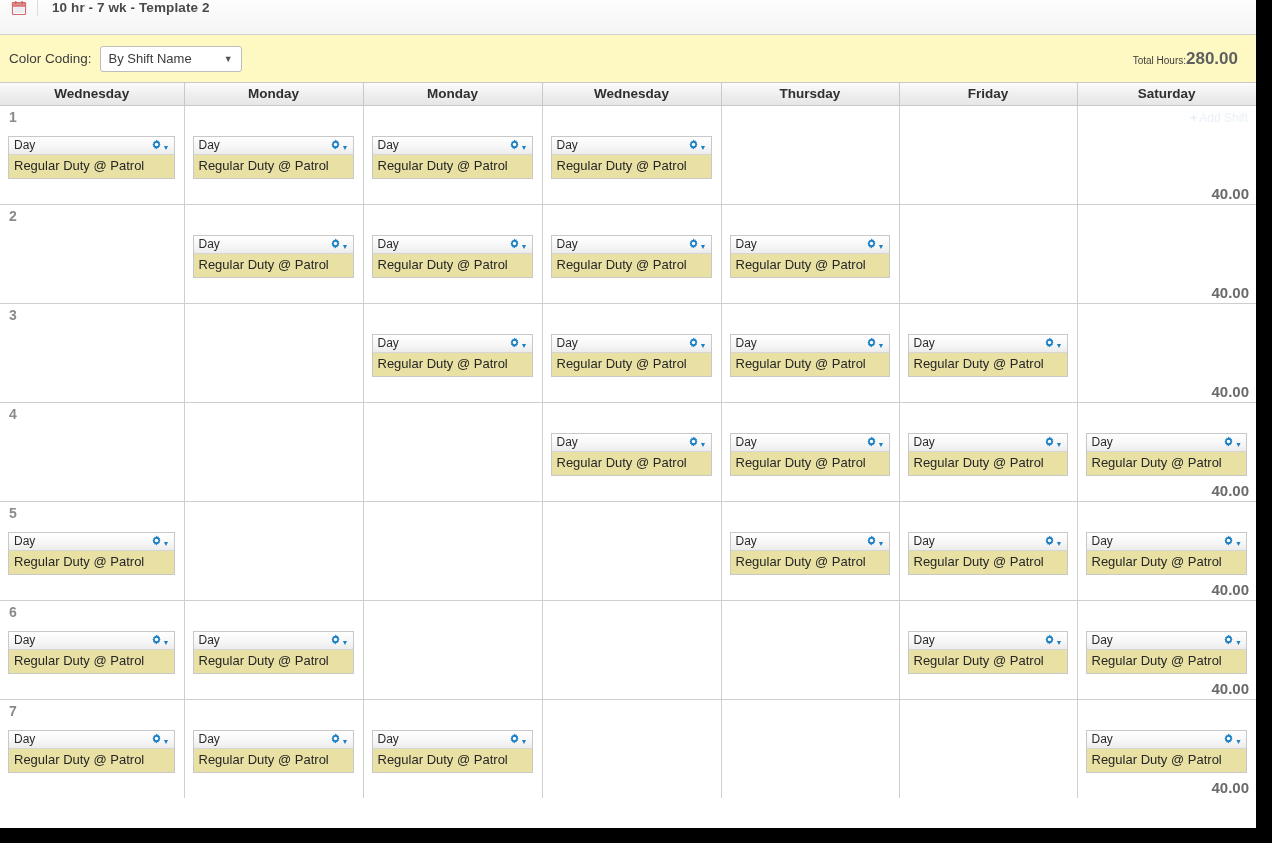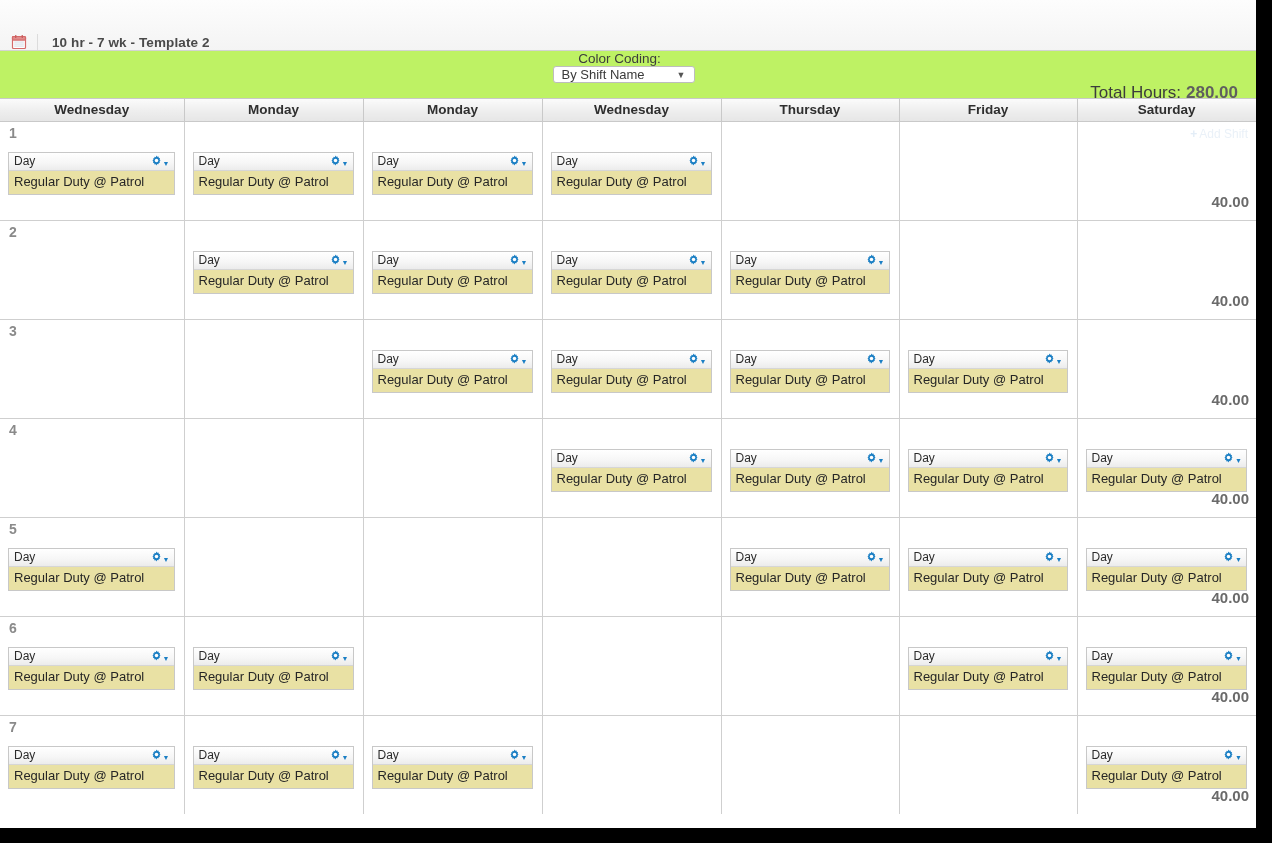--- a/index.html
+++ b/index.html
@@ -26,25 +26,25 @@
     left: 0; top: 0;
     width: 1256px;
     height: 828px;
     background: #ffffff;
     overflow: hidden;
   }
 
   
   .titlebar {
     position: relative;
-    height: 51px;
+    height: 35px;
     background: linear-gradient(to bottom, #fdfdfd 0%, #f4f4f4 100%);
     border-bottom: 1px solid #d3d3d3;
     display: flex;
-    align-items: flex-end;
+    align-items: flex-start;
   }
   .titlebar-icon-cell {
     width: 38px;
     display: flex;
     align-items: center;
     justify-content: center;
     border-right: 1px solid #dcdcdc;
   }
   .cal-icon { display: block; }
 
@@ -55,25 +55,24 @@
     font-size: 13.5px;
     font-weight: bold;
     color: #4a4a4a;
     letter-spacing: 0.1px;
   }
 
   
   .toolbar {
     position: relative;
     height: 47px;
-    background: #bef264;
+    background: #fef9c3;
     display: flex;
     align-items: center;
     padding: 0 18px 0 9px;
-    flex-direction: column;
   }
   .cc-label {
     font-size: 13.5px;
     color: #3c3c3c;
     margin-right: 8px;
   }
   .cc-select {
     position: relative;
     width: 142px;
     height: 26px;
@@ -97,23 +96,22 @@
     line-height: 1;
   }
 
   .total-hours {
     margin-left: auto;
     display: flex;
     align-items: baseline;
     white-space: nowrap;
   }
   .total-hours .th-label {
-    font-size: 17px;
+    font-size: 10px;
     color: #3c3c3c;
-    margin-right: 5px;
   }
   .total-hours .th-value {
     font-size: 17px;
     font-weight: bold;
     color: #5f5f5f;
   }
 
   
   .cal-wrap {
     position: relative;
@@ -166,21 +164,21 @@
     top: 4px;
     font-size: 14px;
     font-weight: bold;
     color: #8a8a8a;
     line-height: 1;
   }
 
   .week-total {
     position: absolute;
     right: 7px;
-    bottom: 11px;
+    bottom: 3px;
     font-size: 15px;
     font-weight: bold;
     color: #6a6a6a;
     line-height: 1;
   }
 
   .add-shift {
     position: absolute;
     right: 8px;
     top: 6px;

